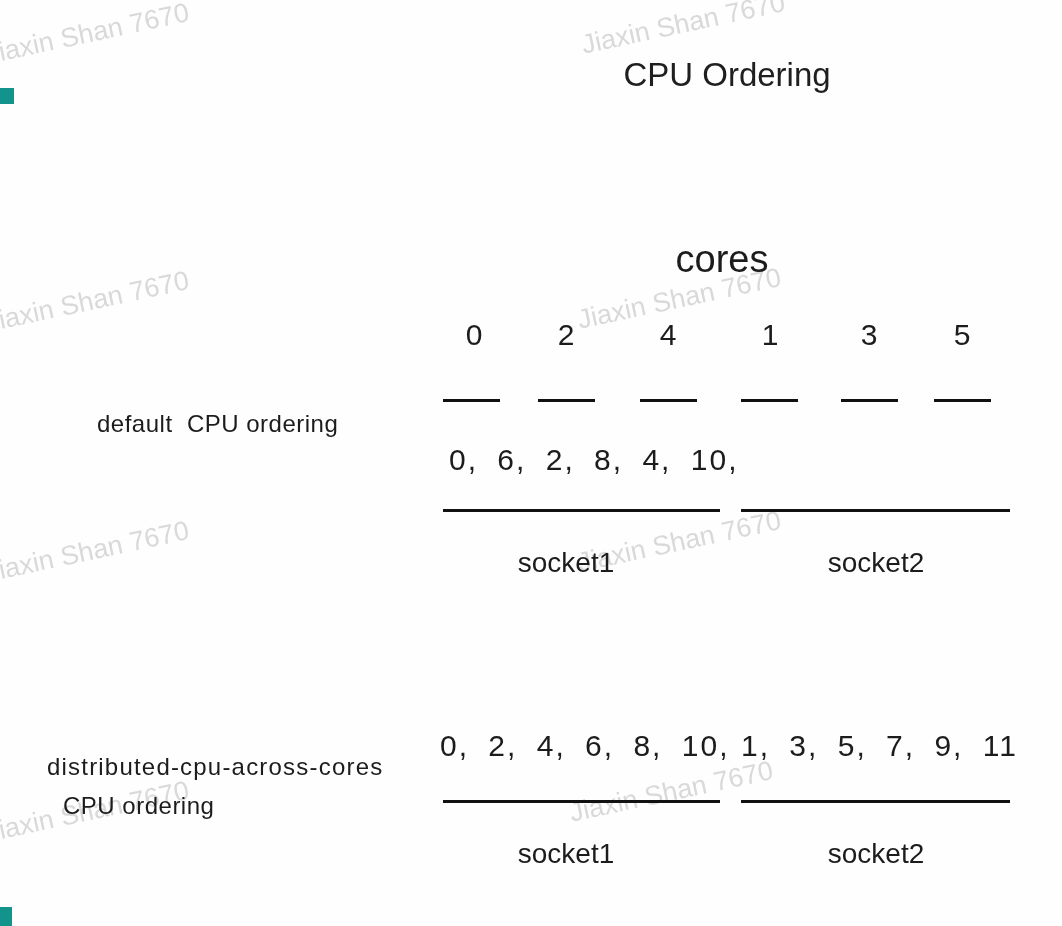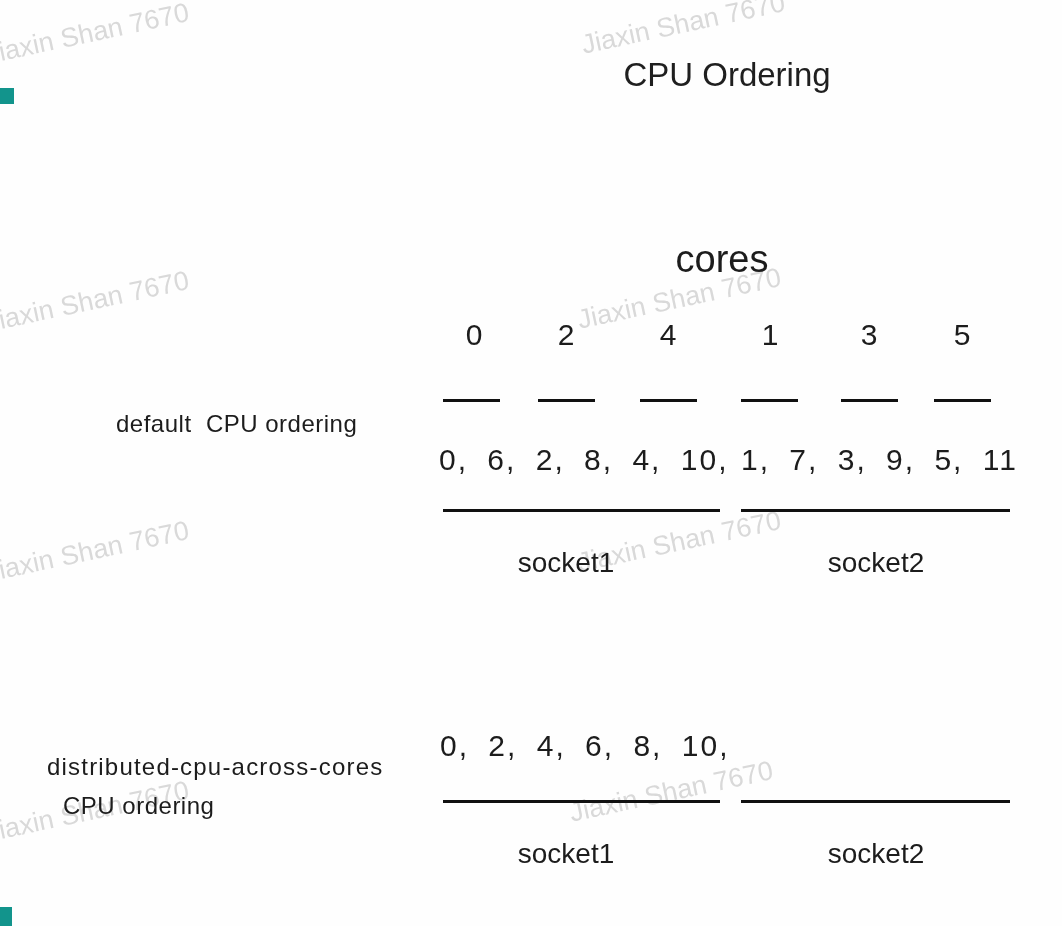--- a/index.html
+++ b/index.html
@@ -61,21 +61,21 @@
     height: 3px;
     background: #111;
   }
 
   .row-label {
     position: absolute;
     font-size: 24px;
     letter-spacing: 0.5px;
     white-space: pre;
   }
-  .label-default { left: 97px; top: 410px; margin-left: 19px; }
+  .label-default { left: 97px; top: 410px; }
   .label-dist-1 { left: 47px; top: 753px; letter-spacing: 1.2px; text-align: center; }
   .label-dist-2 { left: 63px; top: 792px; }
 
   .cpu-list {
     position: absolute;
     font-size: 30px;
     letter-spacing: 2px;
     word-spacing: 9px;
     white-space: nowrap;
   }
@@ -122,28 +122,28 @@
   <div class="core-num" style="left:962px">5</div>
 
   <div class="core-dash" style="left:443px"></div>
   <div class="core-dash" style="left:538px"></div>
   <div class="core-dash" style="left:640px"></div>
   <div class="core-dash" style="left:741px"></div>
   <div class="core-dash" style="left:841px"></div>
   <div class="core-dash" style="left:934px"></div>
 
   <div class="row-label label-default">default  CPU ordering</div>
-  <div class="cpu-list" style="left:439px; top:443px">0, 6, 2, 8, 4, 10,</div>
-  <div class="cpu-list" style="left:741px; top:443px">1, 7, 3, 9, 5, 11</div>
+  <div class="cpu-list" style="left:449px; top:443px">0, 6, 2, 8, 4, 10,</div>
   <div class="socket-line" style="left:443px; top:509px; width:277px"></div>
   <div class="socket-line" style="left:741px; top:509px; width:269px"></div>
   <div class="socket-label" style="left:566px; top:547px">socket1</div>
   <div class="socket-label" style="left:876px; top:547px">socket2</div>
 
   <div class="row-label label-dist-1">distributed-cpu-across-cores</div>
   <div class="row-label label-dist-2">CPU ordering</div>
   <div class="cpu-list" style="left:440px; top:729px">0, 2, 4, 6, 8, 10,</div>
+  <div class="cpu-list" style="left:741px; top:729px">1, 3, 5, 7, 9, 11</div>
   <div class="socket-line" style="left:443px; top:800px; width:277px"></div>
   <div class="socket-line" style="left:741px; top:800px; width:269px"></div>
   <div class="socket-label" style="left:566px; top:838px">socket1</div>
   <div class="socket-label" style="left:876px; top:838px">socket2</div>
 
 </div>
 
 </body></html>

